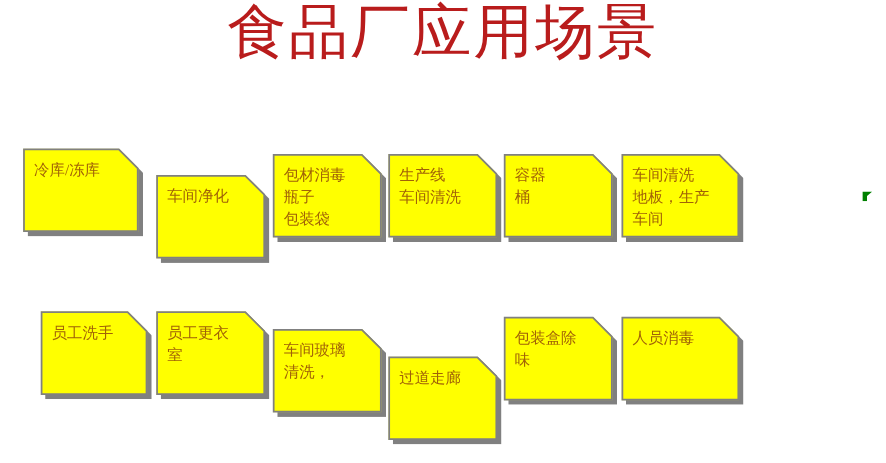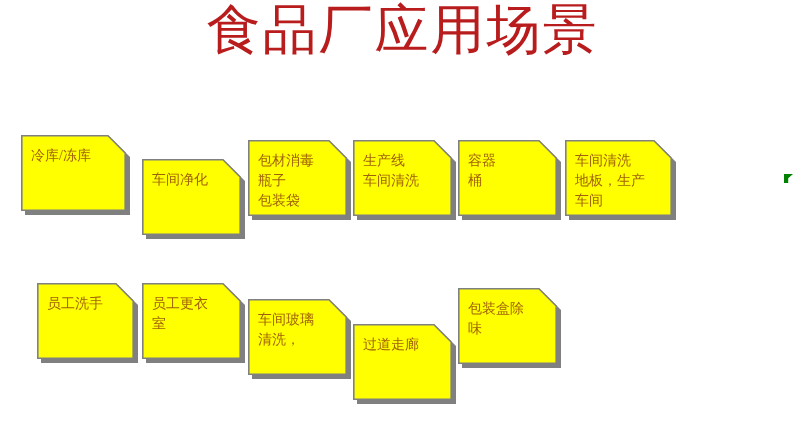--- a/index.html
+++ b/index.html
@@ -209,18 +209,26 @@
   <div class="note" style="left:458px; top:288px; width:99px; height:76px;padding-left:24px;">
     <div class="shadow"></div>
     <div class="body"></div>
     <svg class="outline" viewBox="0 0 99 76" preserveAspectRatio="none">
       <polygon points="0.8,0.8 81,0.8 98.2,18 98.2,75.2 0.8,75.2" fill="none" stroke="#808080" stroke-width="1.6" vector-effect="non-scaling-stroke"></polygon>
     </svg>
     <div class="label center-first"> 包装盒除
 味</div>
   </div>
 
+  <div class="note" style="left:565px; top:288px; width:107px; height:76px;">
+    <div class="shadow"></div>
+    <div class="body"></div>
+    <svg class="outline" viewBox="0 0 107 76" preserveAspectRatio="none">
+      <polygon points="0.8,0.8 89,0.8 106.2,18 106.2,75.2 0.8,75.2" fill="none" stroke="#808080" stroke-width="1.6" vector-effect="non-scaling-stroke"></polygon>
+    </svg>
+    <div class="label">人员消毒</div>
+  </div>
 
   <svg id="green-mark" viewBox="0 0 9 9">
     <polygon points="0,0 9,0 4.2,4.2 4.2,9 0,9" fill="#008000"></polygon>
   </svg>
 
 </div>
 
 </body></html>

